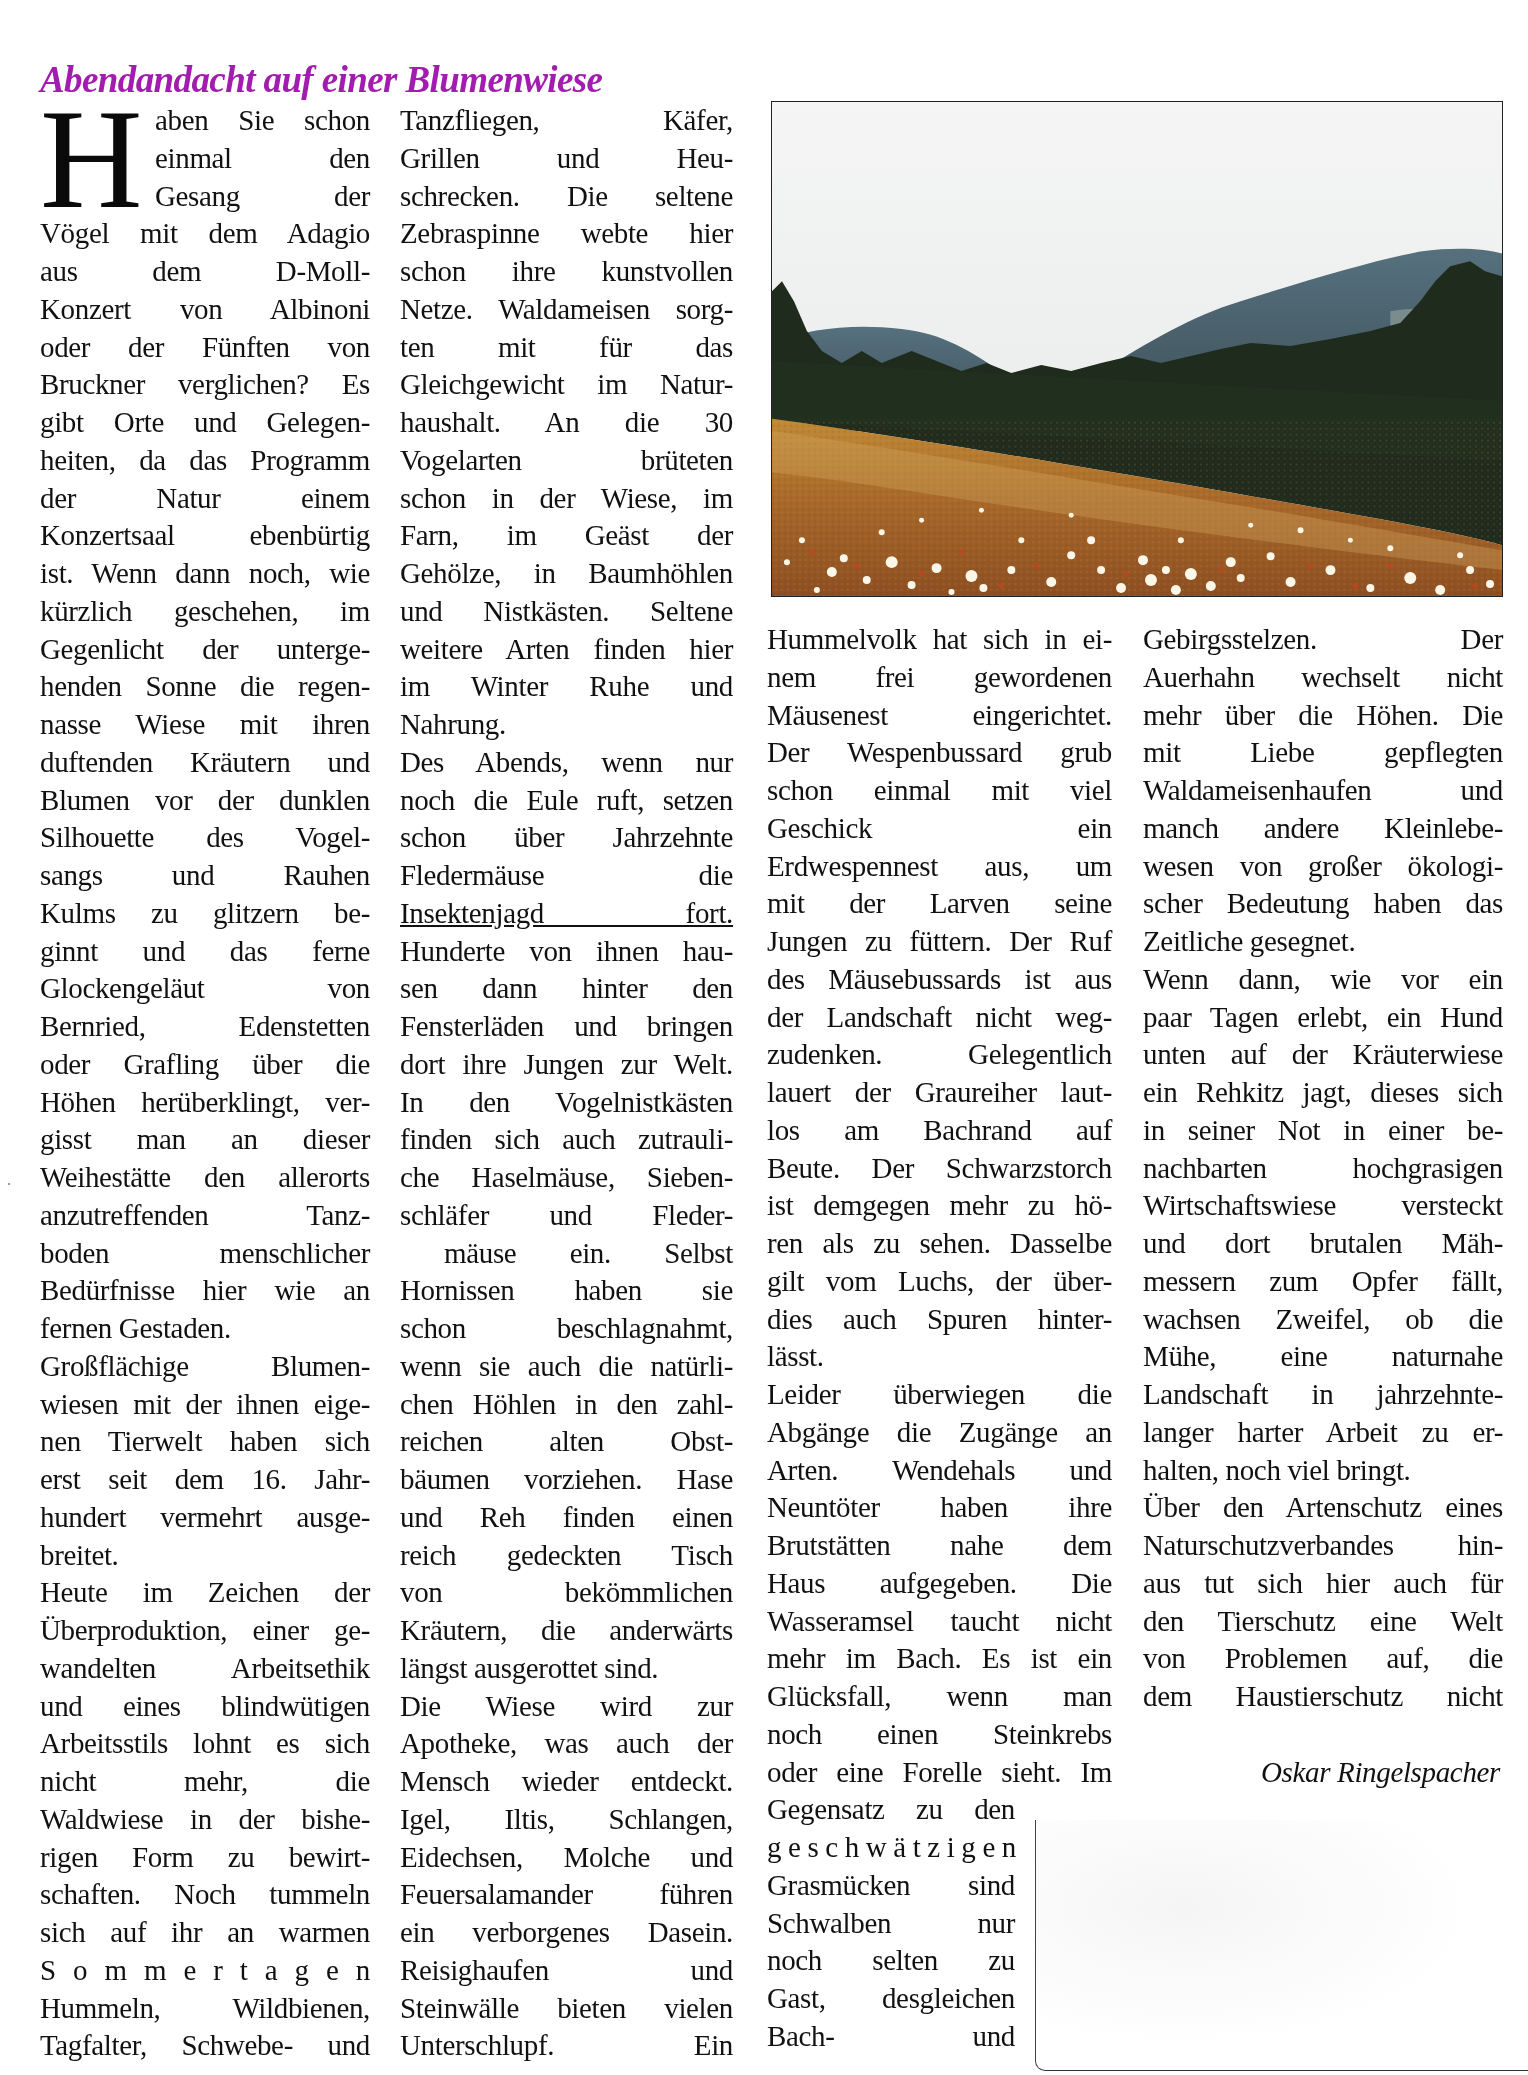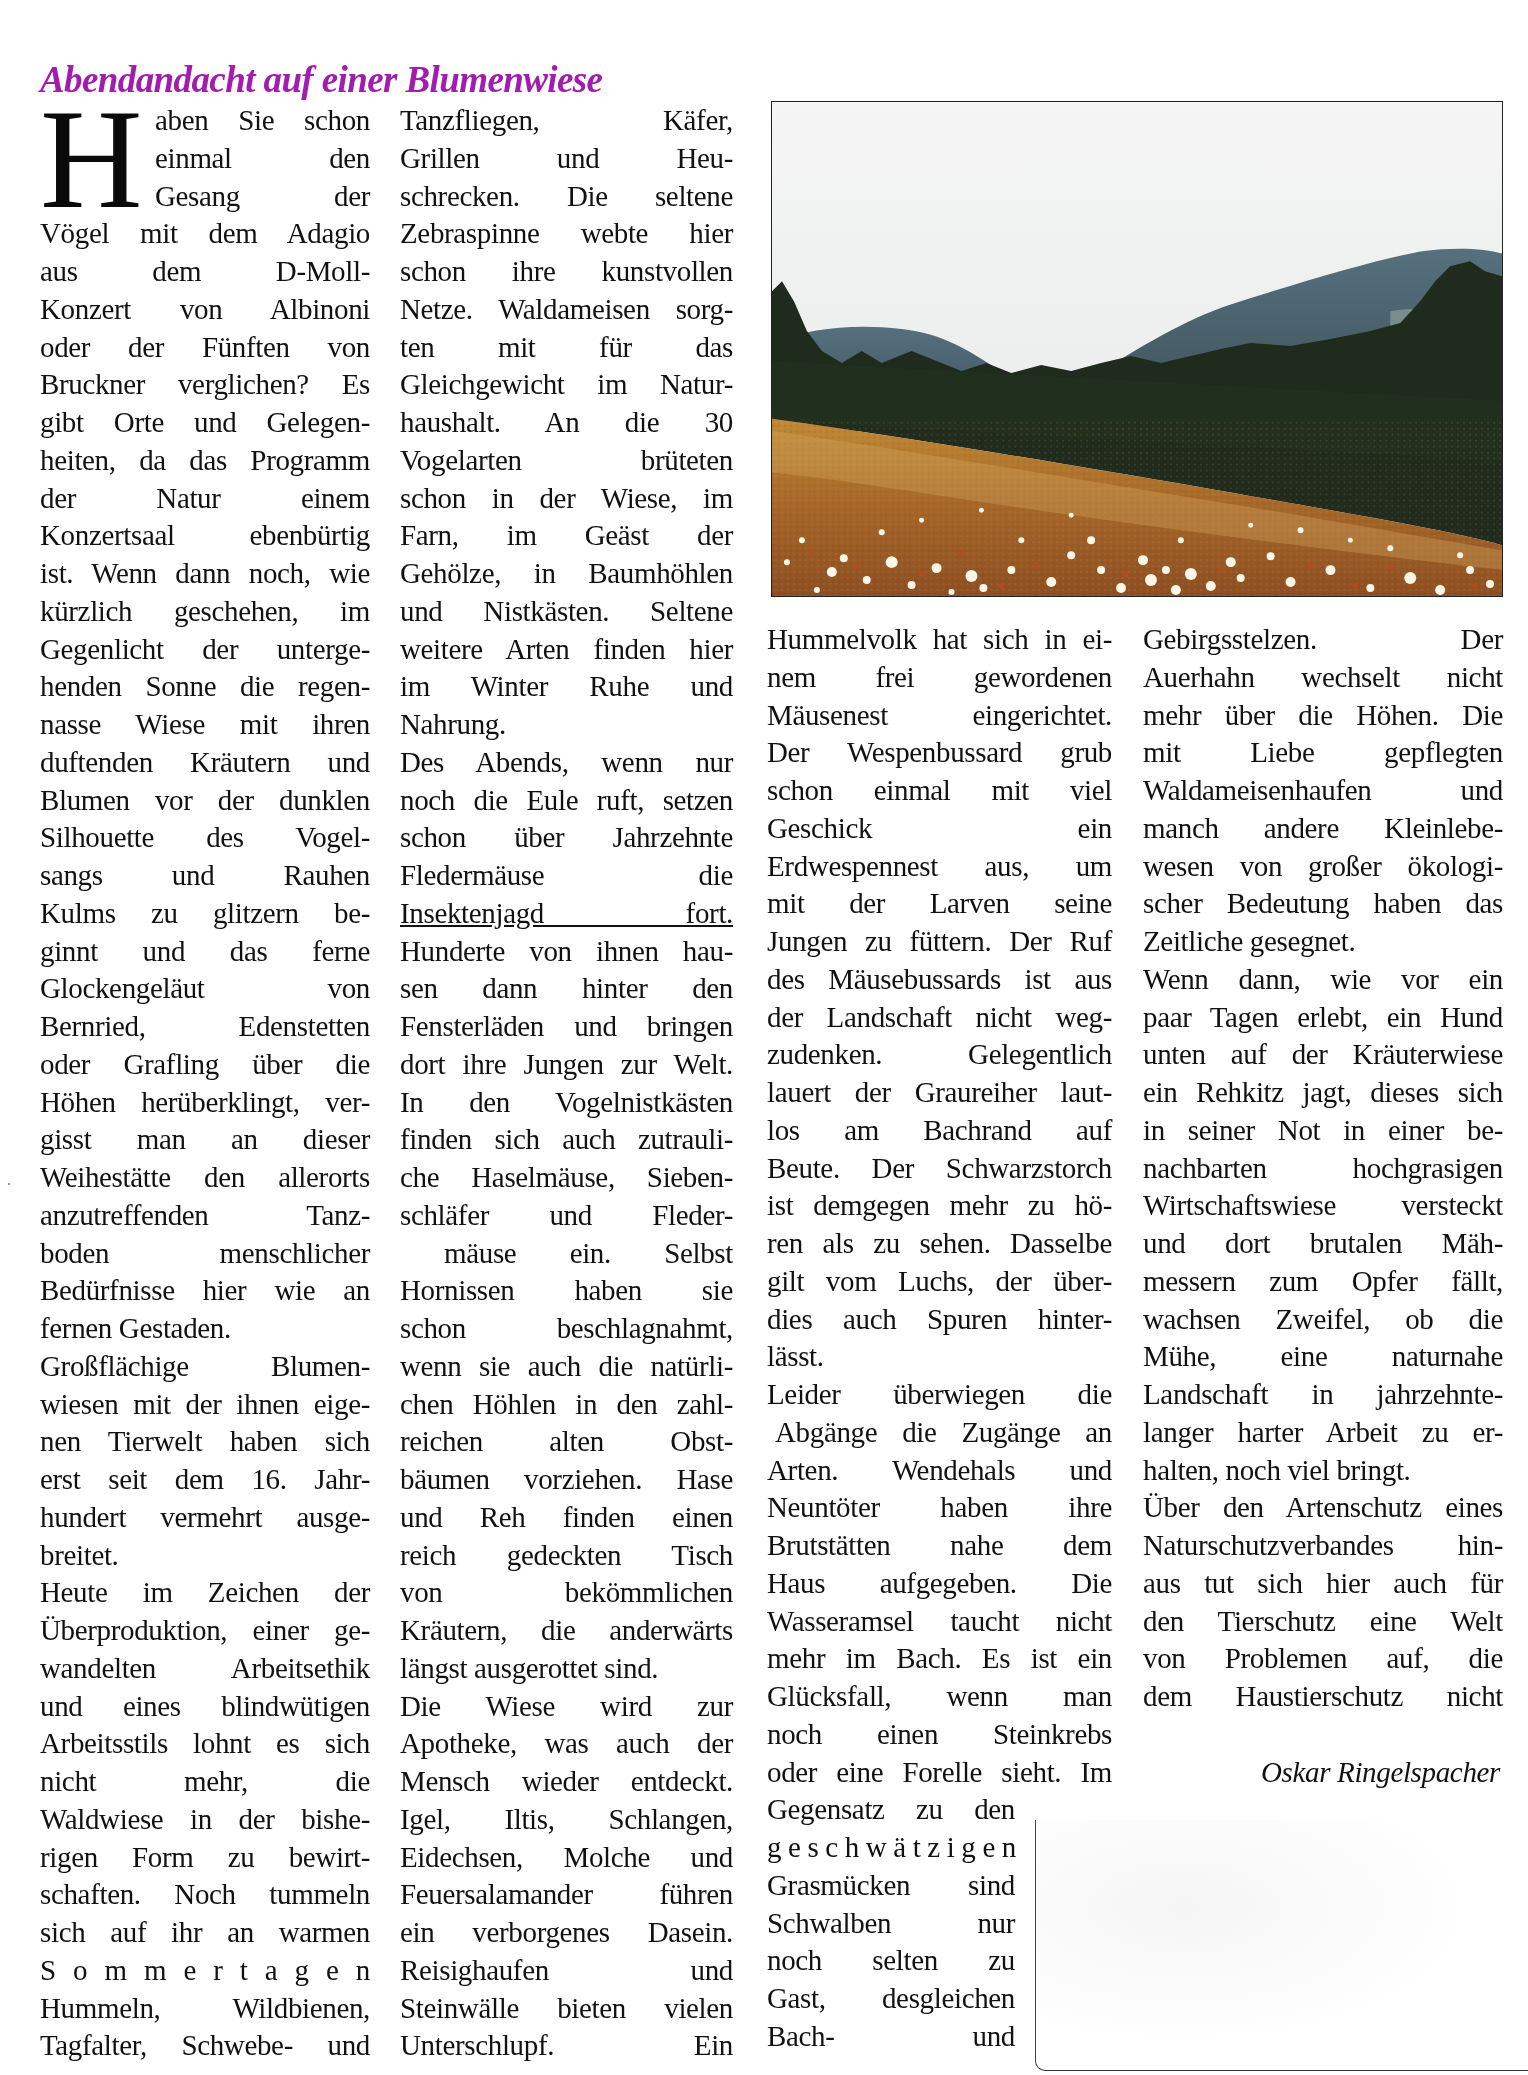--- a/index.html
+++ b/index.html
@@ -258,21 +258,21 @@
     <div class="line j" style="top: 415.25px;">zudenken. Gelegentlich</div>
     <div class="line j" style="top: 453px;">lauert der Graureiher laut-</div>
     <div class="line j" style="top: 490.75px;">los am Bachrand auf</div>
     <div class="line j" style="top: 528.5px;">Beute. Der Schwarzstorch</div>
     <div class="line j" style="top: 566.25px;">ist demgegen mehr zu hö-</div>
     <div class="line j" style="top: 604px;">ren als zu sehen. Dasselbe</div>
     <div class="line j" style="top: 641.75px;">gilt vom Luchs, der über-</div>
     <div class="line j" style="top: 679.5px;">dies auch Spuren hinter-</div>
     <div class="line l" style="top: 717.25px;">lässt.</div>
     <div class="line j" style="top: 755px;">Leider überwiegen die</div>
-    <div class="line j" style="top: 792.75px; margin-left: 8px;">Abgänge die Zugänge an</div>
+    <div class="line j" style="top: 792.75px;">Abgänge die Zugänge an</div>
     <div class="line j" style="top: 830.5px;">Arten. Wendehals und</div>
     <div class="line j" style="top: 868.25px;">Neuntöter haben ihre</div>
     <div class="line j" style="top: 906px;">Brutstätten nahe dem</div>
     <div class="line j" style="top: 943.75px;">Haus aufgegeben. Die</div>
     <div class="line j" style="top: 981.5px;">Wasseramsel taucht nicht</div>
     <div class="line j" style="top: 1019.25px;">mehr im Bach. Es ist ein</div>
     <div class="line j" style="top: 1057px;">Glücksfall, wenn man</div>
     <div class="line j" style="top: 1094.75px;">noch einen Steinkrebs</div>
     <div class="line j" style="top: 1132.5px;">oder eine Forelle sieht. Im</div>
     <div class="line j" style="top: 1170.25px; right: auto; width: 248px;">Gegensatz zu den</div>

